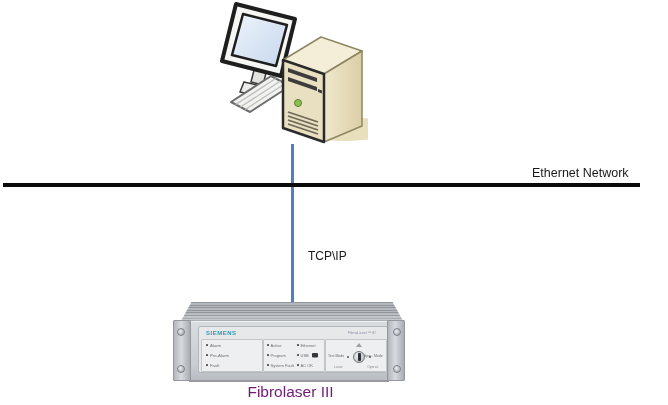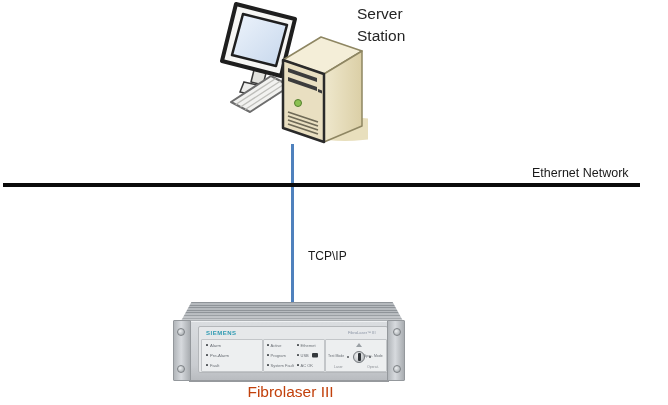--- a/index.html
+++ b/index.html
@@ -97,21 +97,20 @@
       <path d="M106,74 L144,51 L144,126 L106,142 Z" fill="url(#twr)" stroke="#8e8662" stroke-width="1.5" stroke-linejoin="round"></path>
       <path d="M65,60 L106,74 L106,142 L65,128 Z" fill="#e9dfc1" stroke="#2a2a2a" stroke-width="2.5" stroke-linejoin="round"></path>
       <path d="M70,68 L99,78 L99,82 L70,72 Z" fill="#3c3c3c"></path>
       <path d="M70,77 L99,87 L99,91 L70,81 Z" fill="#3c3c3c"></path>
       <path d="M100,89 L104,90.5 L104,93.5 L100,92 Z" fill="#3c3c3c"></path>
       <circle cx="80" cy="103" r="3.5" fill="#8cc152" stroke="#55802e" stroke-width="1"></circle>
       <path d="M70,112 L100,122 M70,116 L100,126 M70,120 L100,130 M70,124 L100,134" stroke="#6f6a57" stroke-width="1.8" fill="none"></path>
     </g>
   </svg>
 
-  <div class="lbl-big" style="left:357px;top:3px;width:66px;line-height:21.5px;">Server Station</div>
 
   <div class="link-line"></div>
 
   <div class="net-line"></div>
   <div class="lbl" style="left:532px;top:166px;font-size:12.5px;">Ethernet Network</div>
 
   <div class="lbl" style="left:308px;top:249px;">TCP\IP</div>
 
   <div class="device">
     <div class="dev-top"></div>
@@ -191,15 +190,15 @@
         <div class="half">
           <div class="sw-lbl" style="left:4px;top:27px;">Test Mode</div>
           <div class="sw-lbl" style="left:76px;top:27px;">Spec. Mode</div>
           <div class="sw-lbl sw-sub" style="left:16px;top:49px;">Laser</div>
           <div class="sw-lbl sw-sub" style="left:82px;top:49px;">Operat.</div>
         </div>
       </div>
     </div>
   </div>
 
-  <div class="lbl-big" style="left:233px;top:383px;width:115px;text-align:center;color:#c2410c;">Fibrolaser III</div>
+  <div class="lbl-big" style="left:233px;top:383px;width:115px;text-align:center;color:#701a75;">Fibrolaser III</div>
 
 </div>
 
 </body></html>

